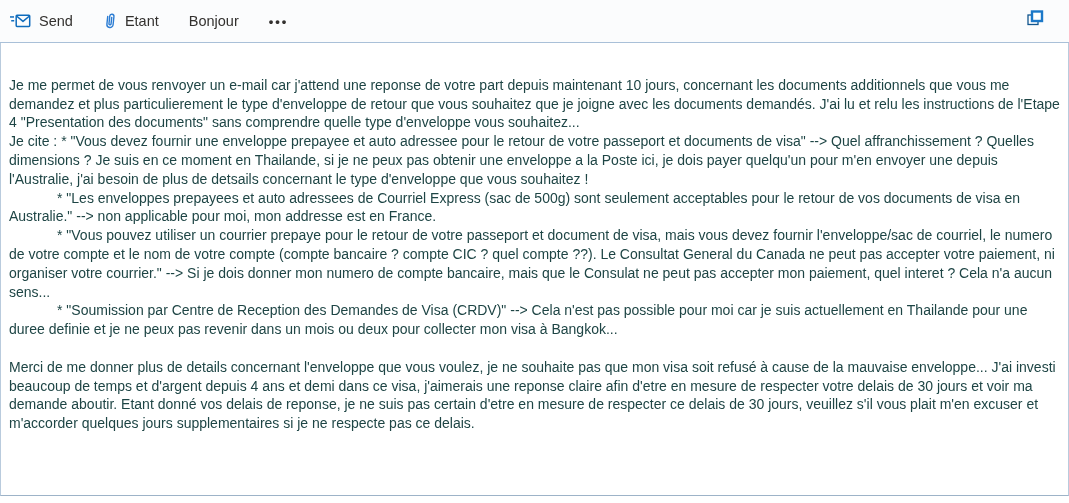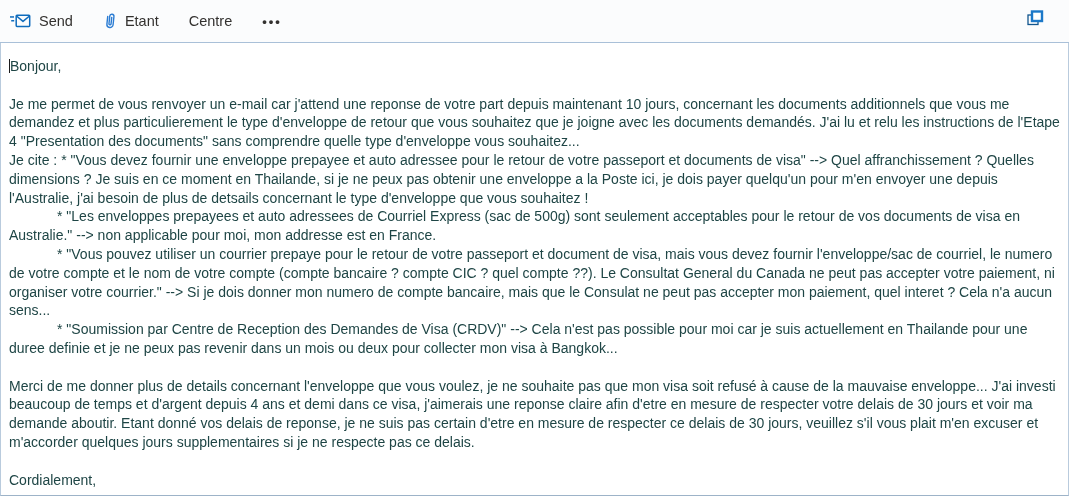--- a/index.html
+++ b/index.html
@@ -84,55 +84,53 @@
   <div class="tb-item">
     <span class="ticon">
       <svg width="14" height="19" viewBox="0 0 14 19" style="transform: rotate(6deg);">
         <path d="M4.2 4.6 L4.2 12.4 a3.1 3.1 0 0 0 6.2 0 L10.4 4.2 a2.1 2.1 0 0 0 -4.2 0 L6.2 11.8 a1.05 1.05 0 0 0 2.1 0 L8.3 5.2" fill="none" stroke="#2b7cd3" stroke-width="1.4" stroke-linecap="round"></path>
       </svg>
     </span>
     <span>Etant</span>
   </div>
 
   <div class="tb-item">
-    <span>Centre</span>
+    <span>Bonjour</span>
   </div>
 
   <div class="tb-item tb-more">
     <span>•••</span>
   </div>
 
   <div class="popout-btn">
     <span>
       <svg width="21" height="21" viewBox="0 0 21 21">
         <rect x="4" y="7" width="10" height="9.5" fill="none" stroke="#11568f" stroke-width="1.3"></rect>
         <rect x="8" y="3.5" width="10" height="9.5" fill="#ffffff" stroke="#1b78c8" stroke-width="2.4"></rect>
       </svg>
     </span>
   </div>
 
 </div>
 
 <div class="compose-body">
 
-  <div class="line"><span class="caret"></span><span>Bonjour,</span></div>
 
   <div class="line"></div>
 
   <div class="line">Je me permet de vous renvoyer un e-mail car j'attend une reponse de votre part depuis maintenant 10 jours, concernant les documents additionnels que vous me demandez et plus particulierement le type d'enveloppe de retour que vous souhaitez que je joigne avec les documents demandés. J'ai lu et relu les instructions de l'Etape 4 "Presentation des documents" sans comprendre quelle type d'enveloppe vous souhaitez...</div>
 
   <div class="line">Je cite : * "Vous devez fournir une enveloppe prepayee et auto adressee pour le retour de votre passeport et documents de visa" --&gt; Quel affranchissement ? Quelles dimensions ? Je suis en ce moment en Thailande, si je ne peux pas obtenir une enveloppe a la Poste ici, je dois payer quelqu'un pour m'en envoyer une depuis l'Australie, j'ai besoin de plus de detsails concernant le type d'enveloppe que vous souhaitez !</div>
 
   <div class="line indent">* "Les enveloppes prepayees et auto adressees de Courriel Express (sac de 500g) sont seulement acceptables pour le retour de vos documents de visa en Australie." --&gt; non applicable pour moi, mon addresse est en France.</div>
 
   <div class="line indent">* "Vous pouvez utiliser un courrier prepaye pour le retour de votre passeport et document de visa, mais vous devez fournir l'enveloppe/sac de courriel, le numero de votre compte et le nom de votre compte (compte bancaire ? compte CIC ? quel compte ??). Le Consultat General du Canada ne peut pas accepter votre paiement, ni organiser votre courrier." --&gt; Si je dois donner mon numero de compte bancaire, mais que le Consulat ne peut pas accepter mon paiement, quel interet ? Cela n'a aucun sens...</div>
 
   <div class="line indent">* "Soumission par Centre de Reception des Demandes de Visa (CRDV)" --&gt; Cela n'est pas possible pour moi car je suis actuellement en Thailande pour une duree definie et je ne peux pas revenir dans un mois ou deux pour collecter mon visa à Bangkok...</div>
 
   <div class="line"></div>
 
   <div class="line">Merci de me donner plus de details concernant l'enveloppe que vous voulez, je ne souhaite pas que mon visa soit refusé à cause de la mauvaise enveloppe... J'ai investi beaucoup de temps et d'argent depuis 4 ans et demi dans ce visa, j'aimerais une reponse claire afin d'etre en mesure de respecter votre delais de 30 jours et voir ma demande aboutir. Etant donné vos delais de reponse, je ne suis pas certain d'etre en mesure de respecter ce delais de 30 jours, veuillez s'il vous plait m'en excuser et m'accorder quelques jours supplementaires si je ne respecte pas ce delais.</div>
 
   <div class="line"></div>
 
-  <div class="line">Cordialement,</div>
 
 </div>
 
 </body></html>

